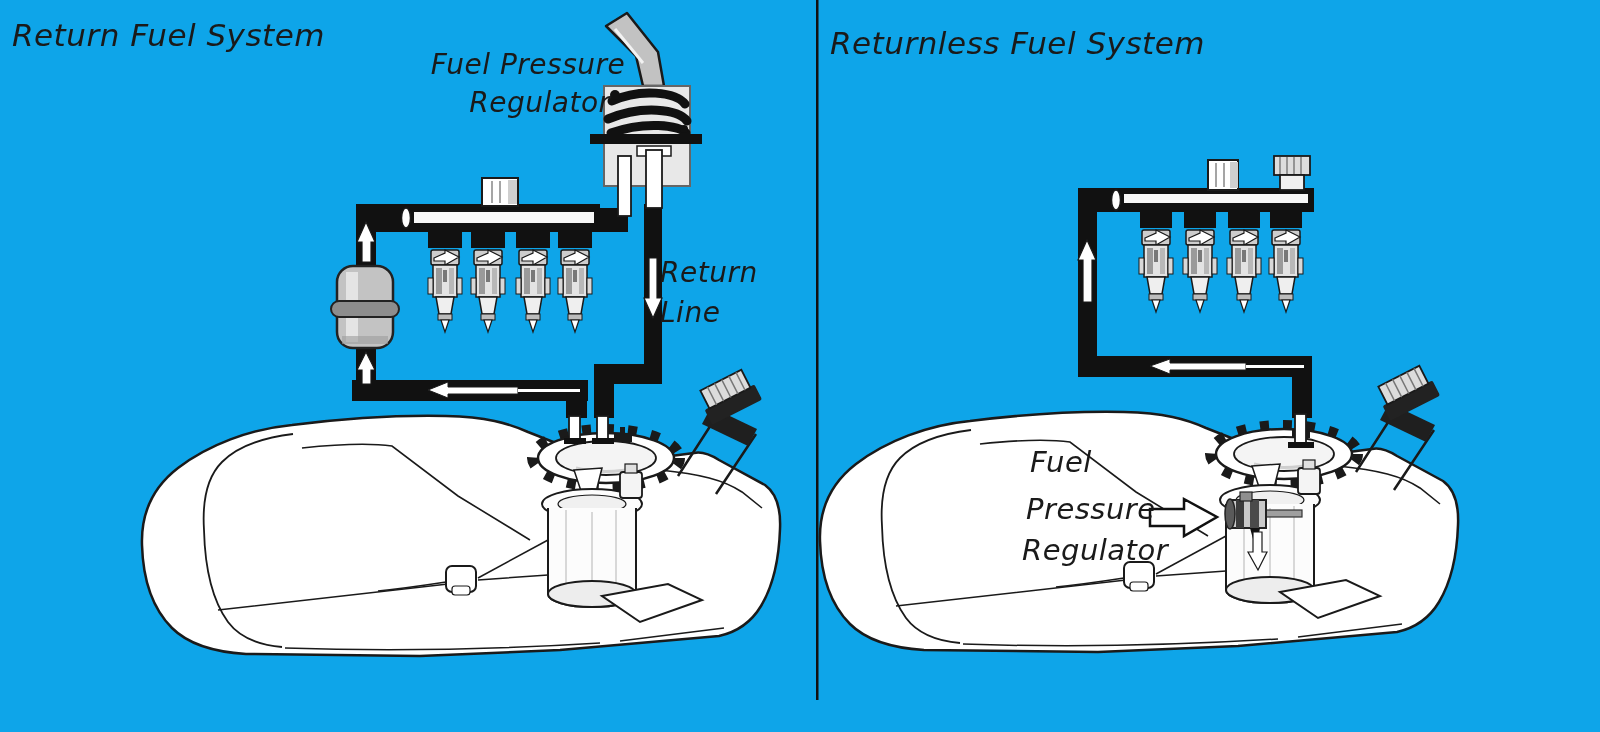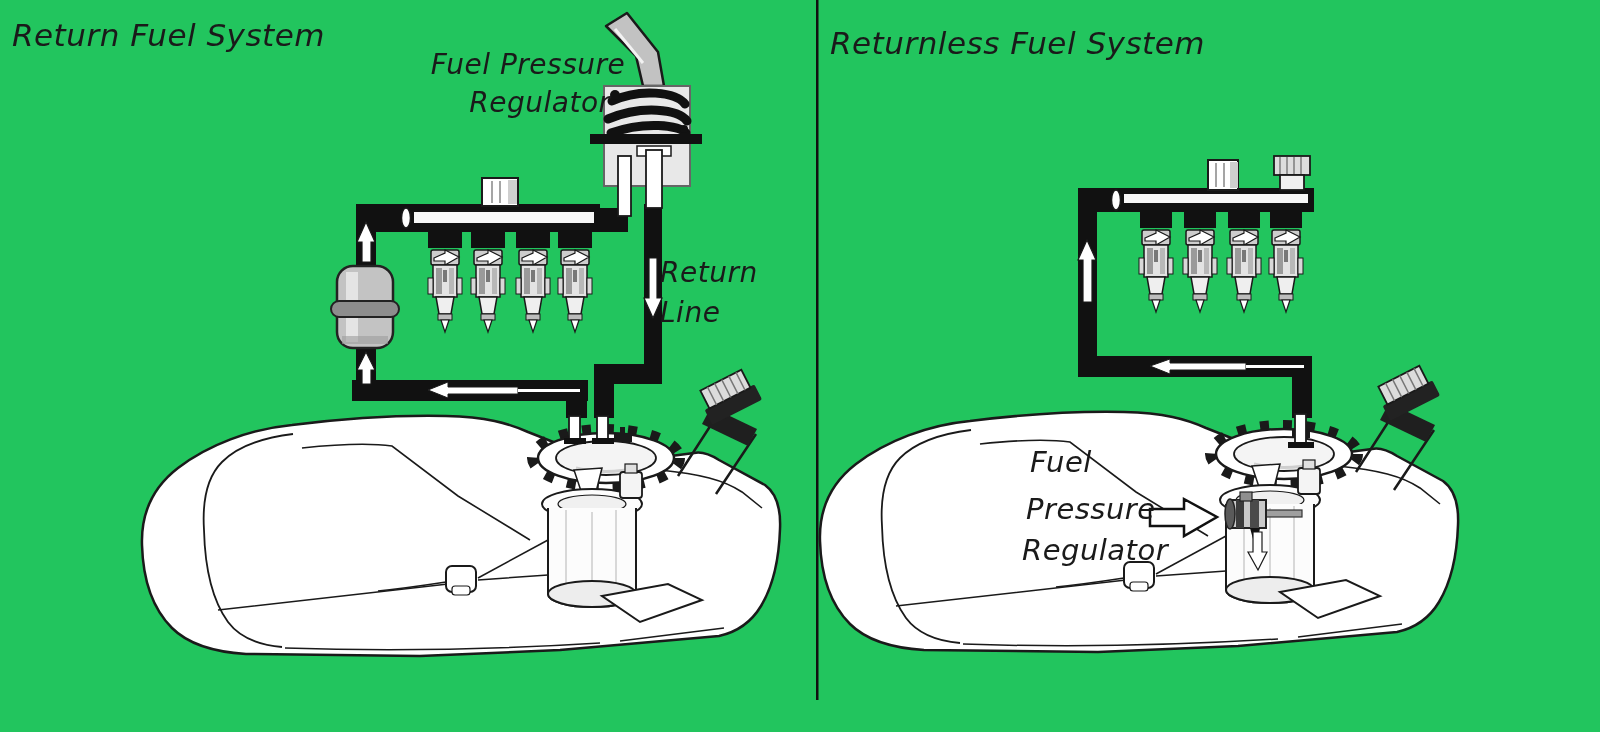--- a/index.html
+++ b/index.html
@@ -1,16 +1,16 @@
 <!DOCTYPE html>
 <html><head>
 <meta charset="utf-8">
 <style>
   html,body{margin:0;padding:0;background:#ffffff;}
-  .canvas{position:relative;width:1600px;height:732px;background:#22c55e;overflow:hidden;text-align:right;}
+  .canvas{position:relative;width:1600px;height:732px;background:#0ea5e9;overflow:hidden;text-align:right;}
   svg{display:block;}
   text{font-family:"DejaVu Sans",sans-serif;font-style:italic;fill:#1a1a1a;letter-spacing:0.5px;}
   .title{font-size:31px;}
   .lbl{font-size:28px;}
   .lbl-r{font-size:29px;}
 </style>
 </head>
 <body>
 
 <div class="canvas">

